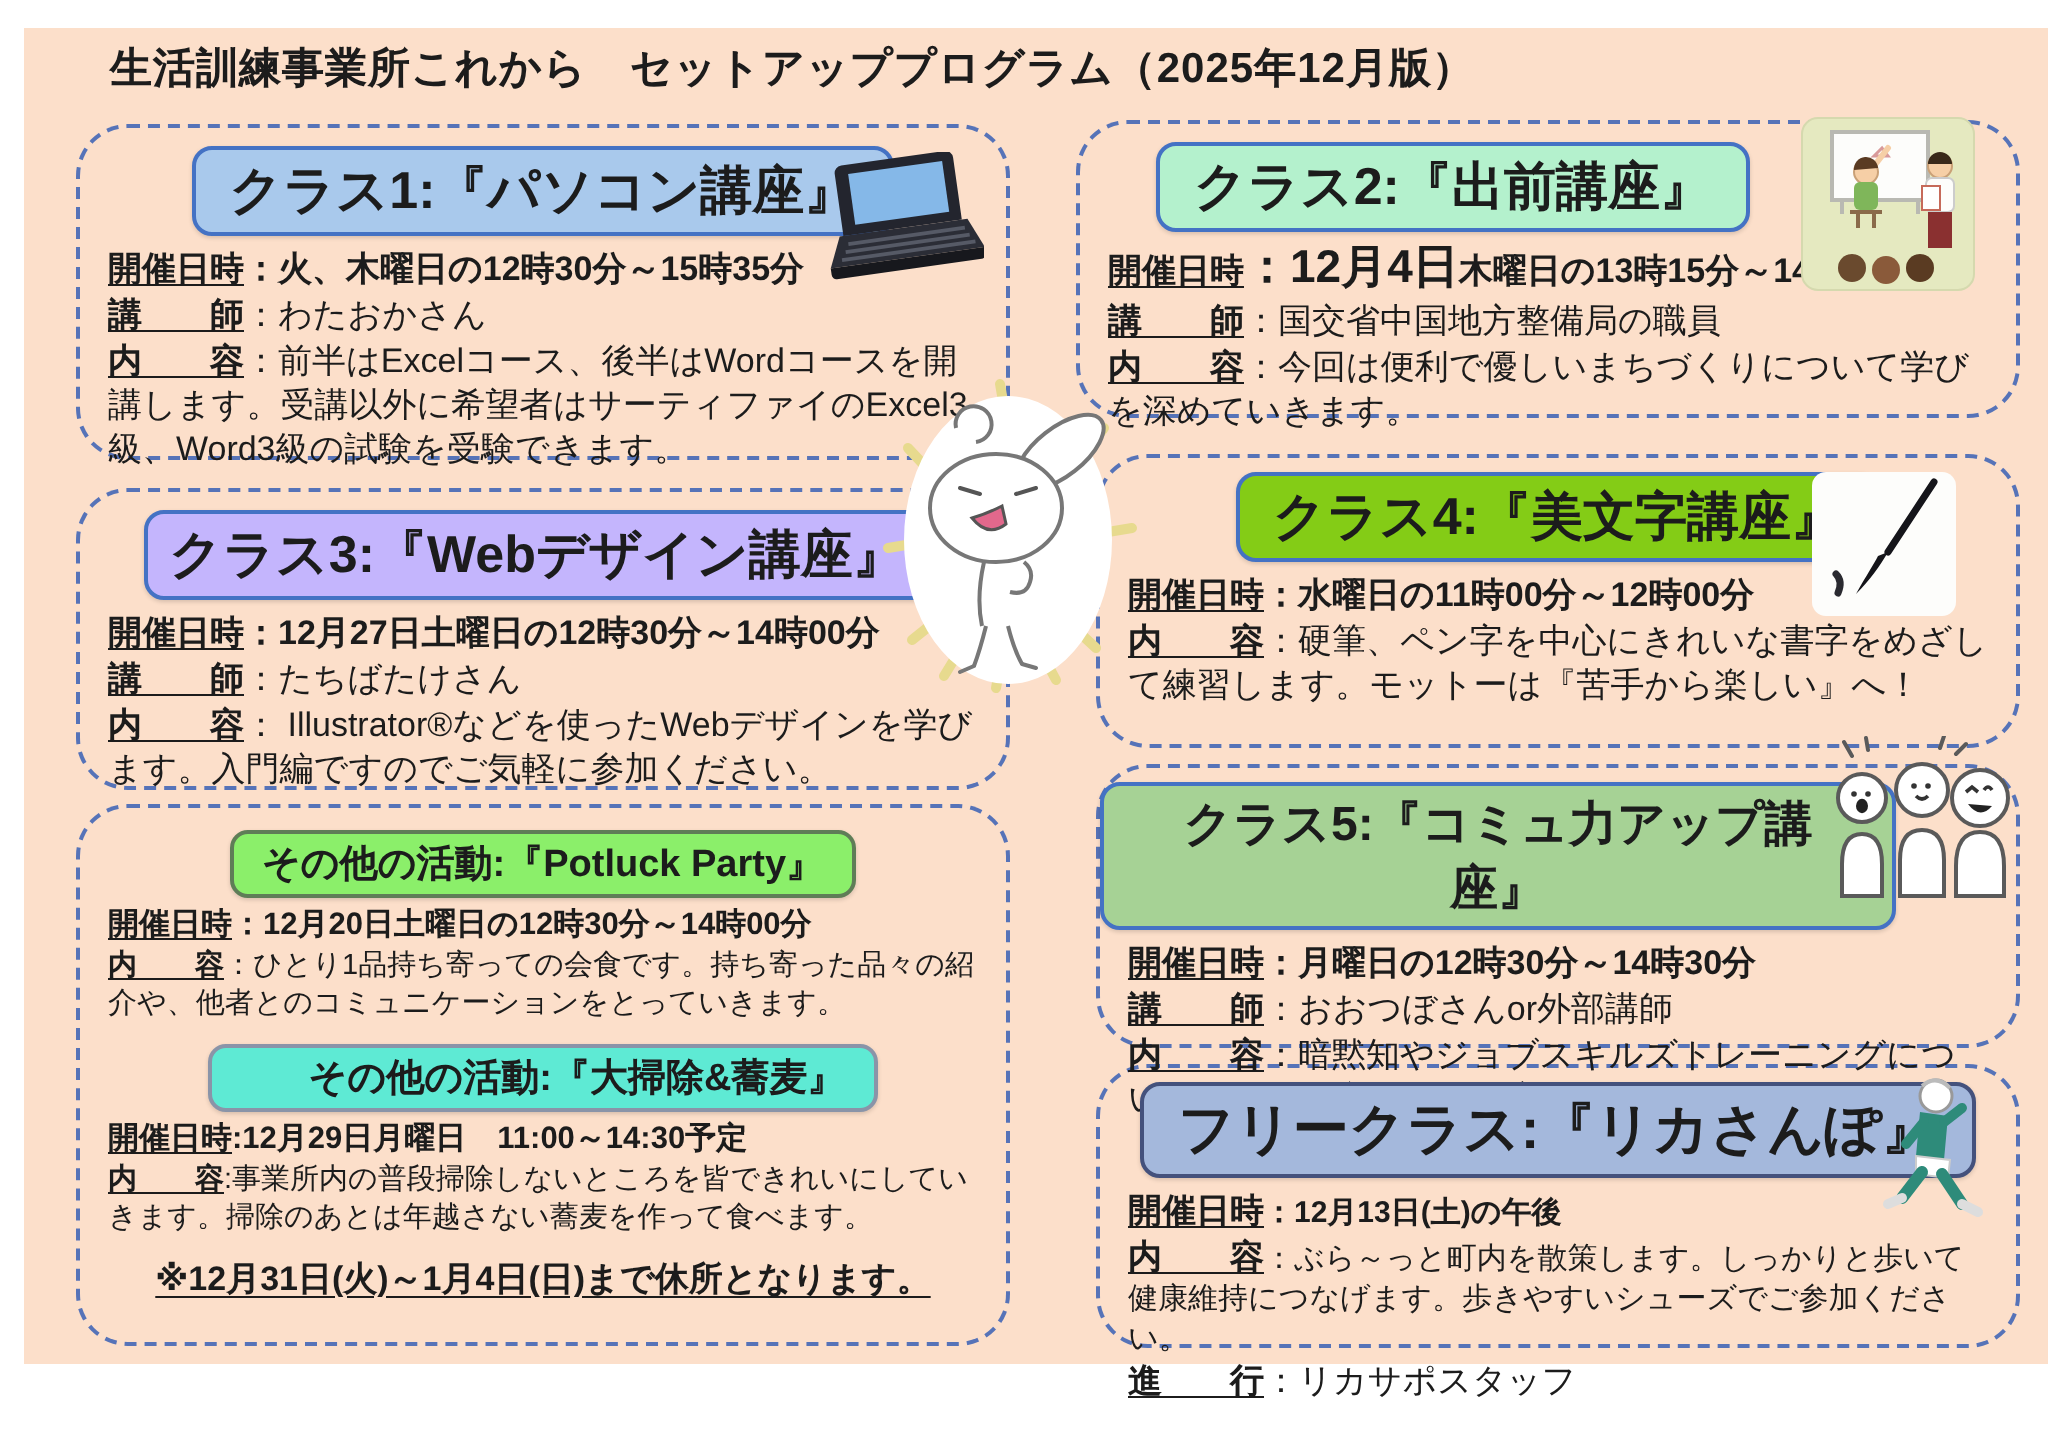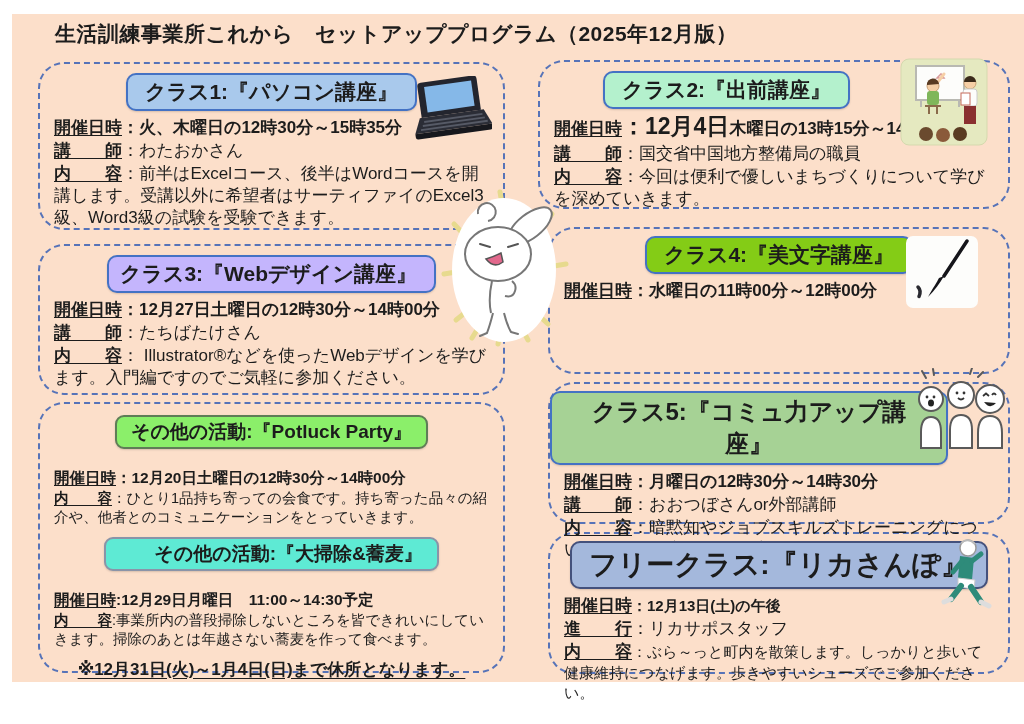--- a/index.html
+++ b/index.html
@@ -5,29 +5,29 @@
   html,body{margin:0;padding:0;}
   body{
     width:1024px;height:724px;position:relative;background:#ffffff;
     font-family:"Liberation Sans","DejaVu Sans",sans-serif;color:#1c1c1c;overflow:hidden;
   }
   .page{position:absolute;left:12px;top:14px;width:1012px;height:668px;}
   .title{position:absolute;left:55px;top:20px;font-size:21px;font-weight:bold;letter-spacing:.5px;white-space:nowrap;}
   .card{position:absolute;border:2.5px dashed #5673b8;border-radius:26px;box-sizing:border-box;}
   .pillrow{text-align:center;margin-top:9px;position:relative;z-index:2;}
   .pill{display:inline-block;border:2.5px solid #4472c4;border-radius:10px;padding:3px 17px;
-        font-weight:bold;font-size:21px;background:#ddd;box-shadow:0 1px 2px rgba(0,0,0,.15);}
+        font-weight:bold;font-size:26px;background:#ddd;box-shadow:0 1px 2px rgba(0,0,0,.15);}
   .pill.sm{font-size:19px;padding:2px 14px;border-radius:9px;}
   .card-body{padding:5px 14px 0 14px;font-size:17px;line-height:1.3;position:relative;z-index:1;}
   .line{margin:1px 0;}
   .strong{font-weight:bold;}
   .lbl{font-weight:bold;text-decoration:underline;text-underline-offset:2px;}
   .big{font-size:23px;font-weight:bold;}
   .smtxt{font-size:15px;}
-  .other-body{font-size:14.5px;padding-top:18px;}
+  .other-body{font-size:14.5px;padding-top:3px;}
   .other-body .strong{font-size:15.5px;}
   .note{margin-top:9px;text-align:center;font-size:17px;font-weight:bold;text-decoration:underline;text-underline-offset:3px;}
   .art{position:absolute;z-index:3;}
 </style>
 </head>
 <body>
 
 <div class="page" style="background-color: rgb(252, 223, 202);"></div>
 
 <div class="title">生活訓練事業所これから　セットアッププログラム（2025年12月版）</div>
@@ -110,20 +110,21 @@
     <circle cx="60" cy="76" r="7" fill="#5a3b22"></circle>
   </svg>
 </div>
 
 <div class="card" style="left:548px;top:227px;width:462px;height:147px;">
   <div class="pillrow" style="margin-top:7px;">
     <span class="pill" style="background-color: #84cc16; border-color: rgb(68, 114, 196);">クラス4:『美文字講座』</span>
   </div>
   <div class="card-body">
     <div class="line strong"><span class="lbl">開催日時</span><span>：水曜日の11時00分～12時00分</span></div>
+    <div class="line"><span class="lbl">内　　容</span><span>：硬筆、ペン字を中心にきれいな書字をめざして練習します。モットーは『苦手から楽しい』へ！</span></div>
   </div>
   <svg class="art" style="left:356px;top:7px;" width="72" height="72" viewBox="0 0 72 72">
     <rect width="72" height="72" rx="7" fill="#fdfdfb"></rect>
     <path d="M61 5 L38 40" stroke="#15151a" stroke-width="3.5" stroke-linecap="round"></path>
     <path d="M38 40 C34 47 29 54 22 61 C27 52 31 46 33 42 Z" fill="#15151a"></path>
     <path d="M12 51 c2.5 2.5 2.5 6 1 9.5" stroke="#2a2a30" stroke-width="3.5" fill="none" stroke-linecap="round"></path>
   </svg>
 </div>
 
 <div class="card" style="left:548px;top:382px;width:462px;height:142px;">
@@ -155,22 +156,22 @@
     <path d="M70 34 q6 8 12 1 z" fill="#222"></path>
   </svg>
 </div>
 
 <div class="card" style="left:548px;top:532px;width:462px;height:142px;">
   <div class="pillrow" style="margin-top:7px;">
     <span class="pill" style="font-size: 28px; background-color: rgb(164, 184, 220); border-color: rgb(68, 81, 124);">フリークラス:『リカさんぽ』</span>
   </div>
   <div class="card-body">
     <div class="line strong"><span class="lbl">開催日時</span><span class="smtxt">：12月13日(土)の午後</span></div>
+    <div class="line smtxt"><span class="lbl" style="font-size:17px;">内　　容</span><span>：ぶら～っと町内を散策します。しっかりと歩いて健康維持につなげます。歩きやすいシューズでご参加ください。</span></div>
     <div class="line"><span class="lbl">進　　行</span><span>：リカサポスタッフ</span></div>
-    <div class="line smtxt"><span class="lbl" style="font-size:17px;">内　　容</span><span>：ぶら～っと町内を散策します。しっかりと歩いて健康維持につなげます。歩きやすいシューズでご参加ください。</span></div>
   </div>
   <svg class="art" style="left:388px;top:2px;" width="58" height="80" viewBox="0 0 58 80">
     <circle cx="30" cy="12" r="8" fill="#ffffff" stroke="#999999" stroke-width="1.5"></circle>
     <path d="M23 7 q7 -6 14 1" stroke="#bbbbbb" stroke-width="2" fill="none"></path>
     <path d="M22 20 l14 2 l-2 22 l-14 -2 z" fill="#2e8b7a"></path>
     <path d="M24 25 l-9 11" stroke="#2e8b7a" stroke-width="5" stroke-linecap="round"></path>
     <path d="M34 25 l9 -7" stroke="#2e8b7a" stroke-width="5" stroke-linecap="round"></path>
     <path d="M20 42 l17 2 l-1 9 l-16 -2 z" fill="#ffffff" stroke="#cccccc"></path>
     <path d="M33 51 l10 15" stroke="#2e8b7a" stroke-width="6" stroke-linecap="round"></path>
     <path d="M23 50 l-10 13" stroke="#2e8b7a" stroke-width="6" stroke-linecap="round"></path>

